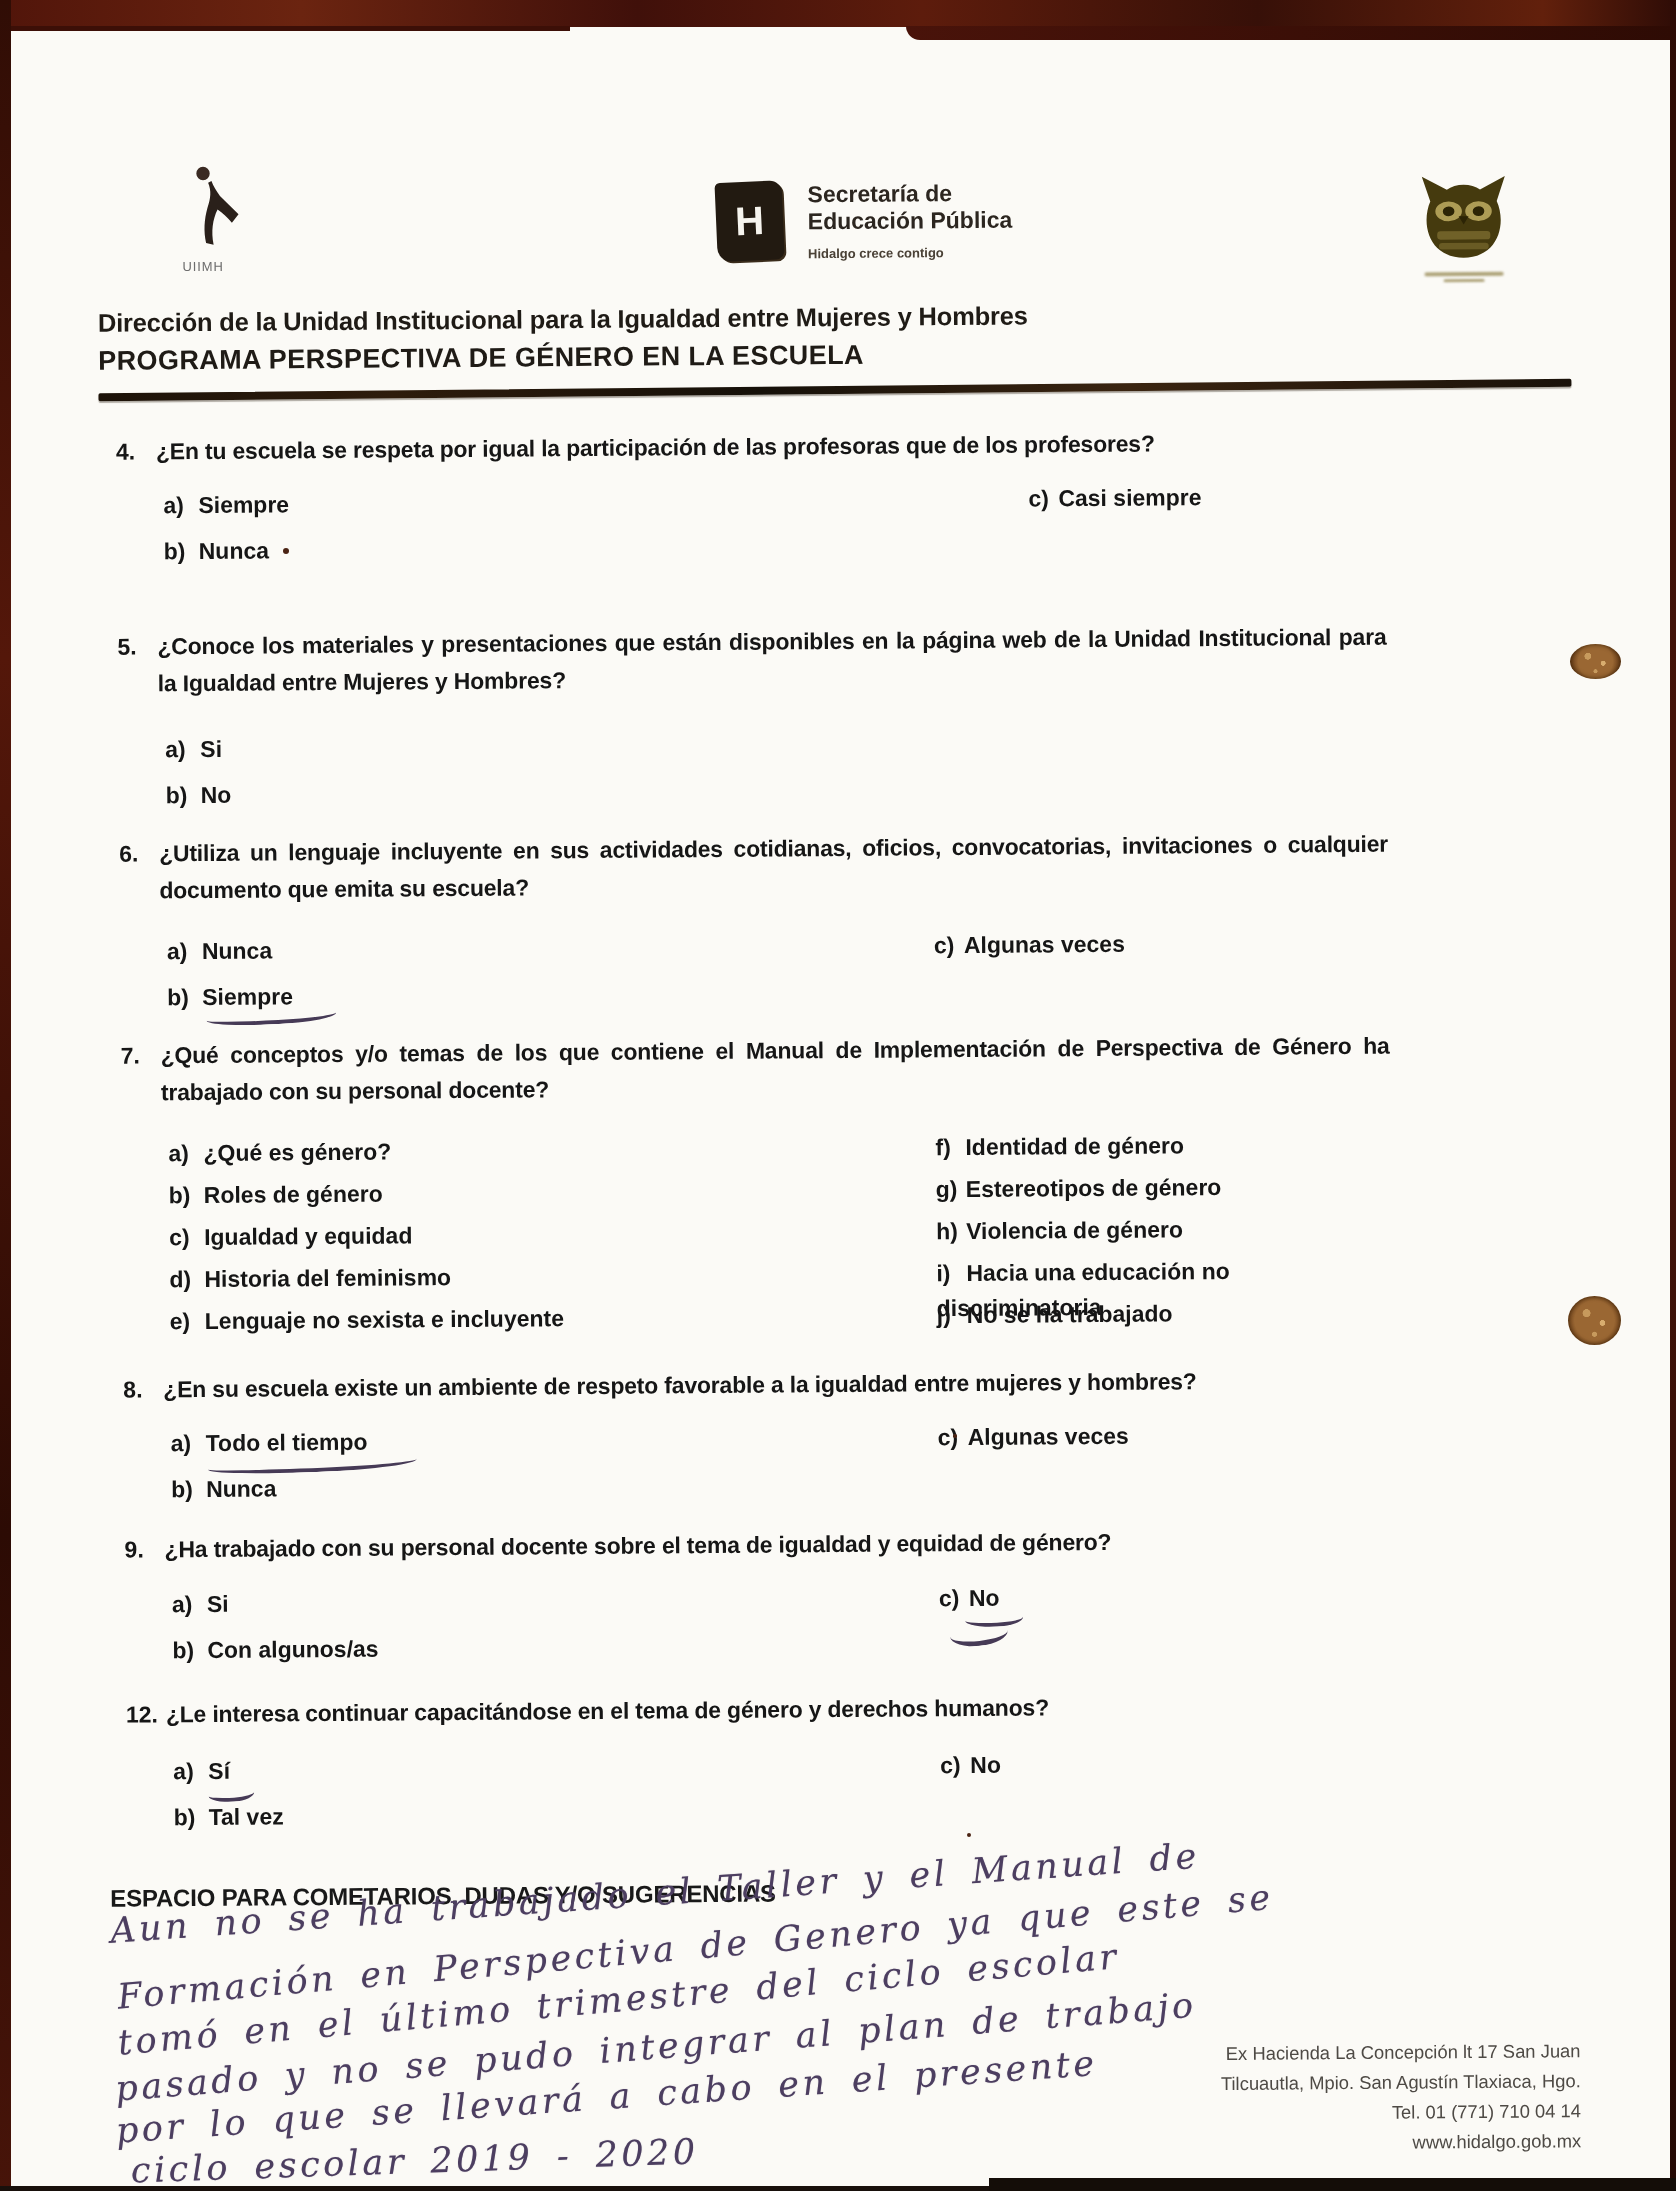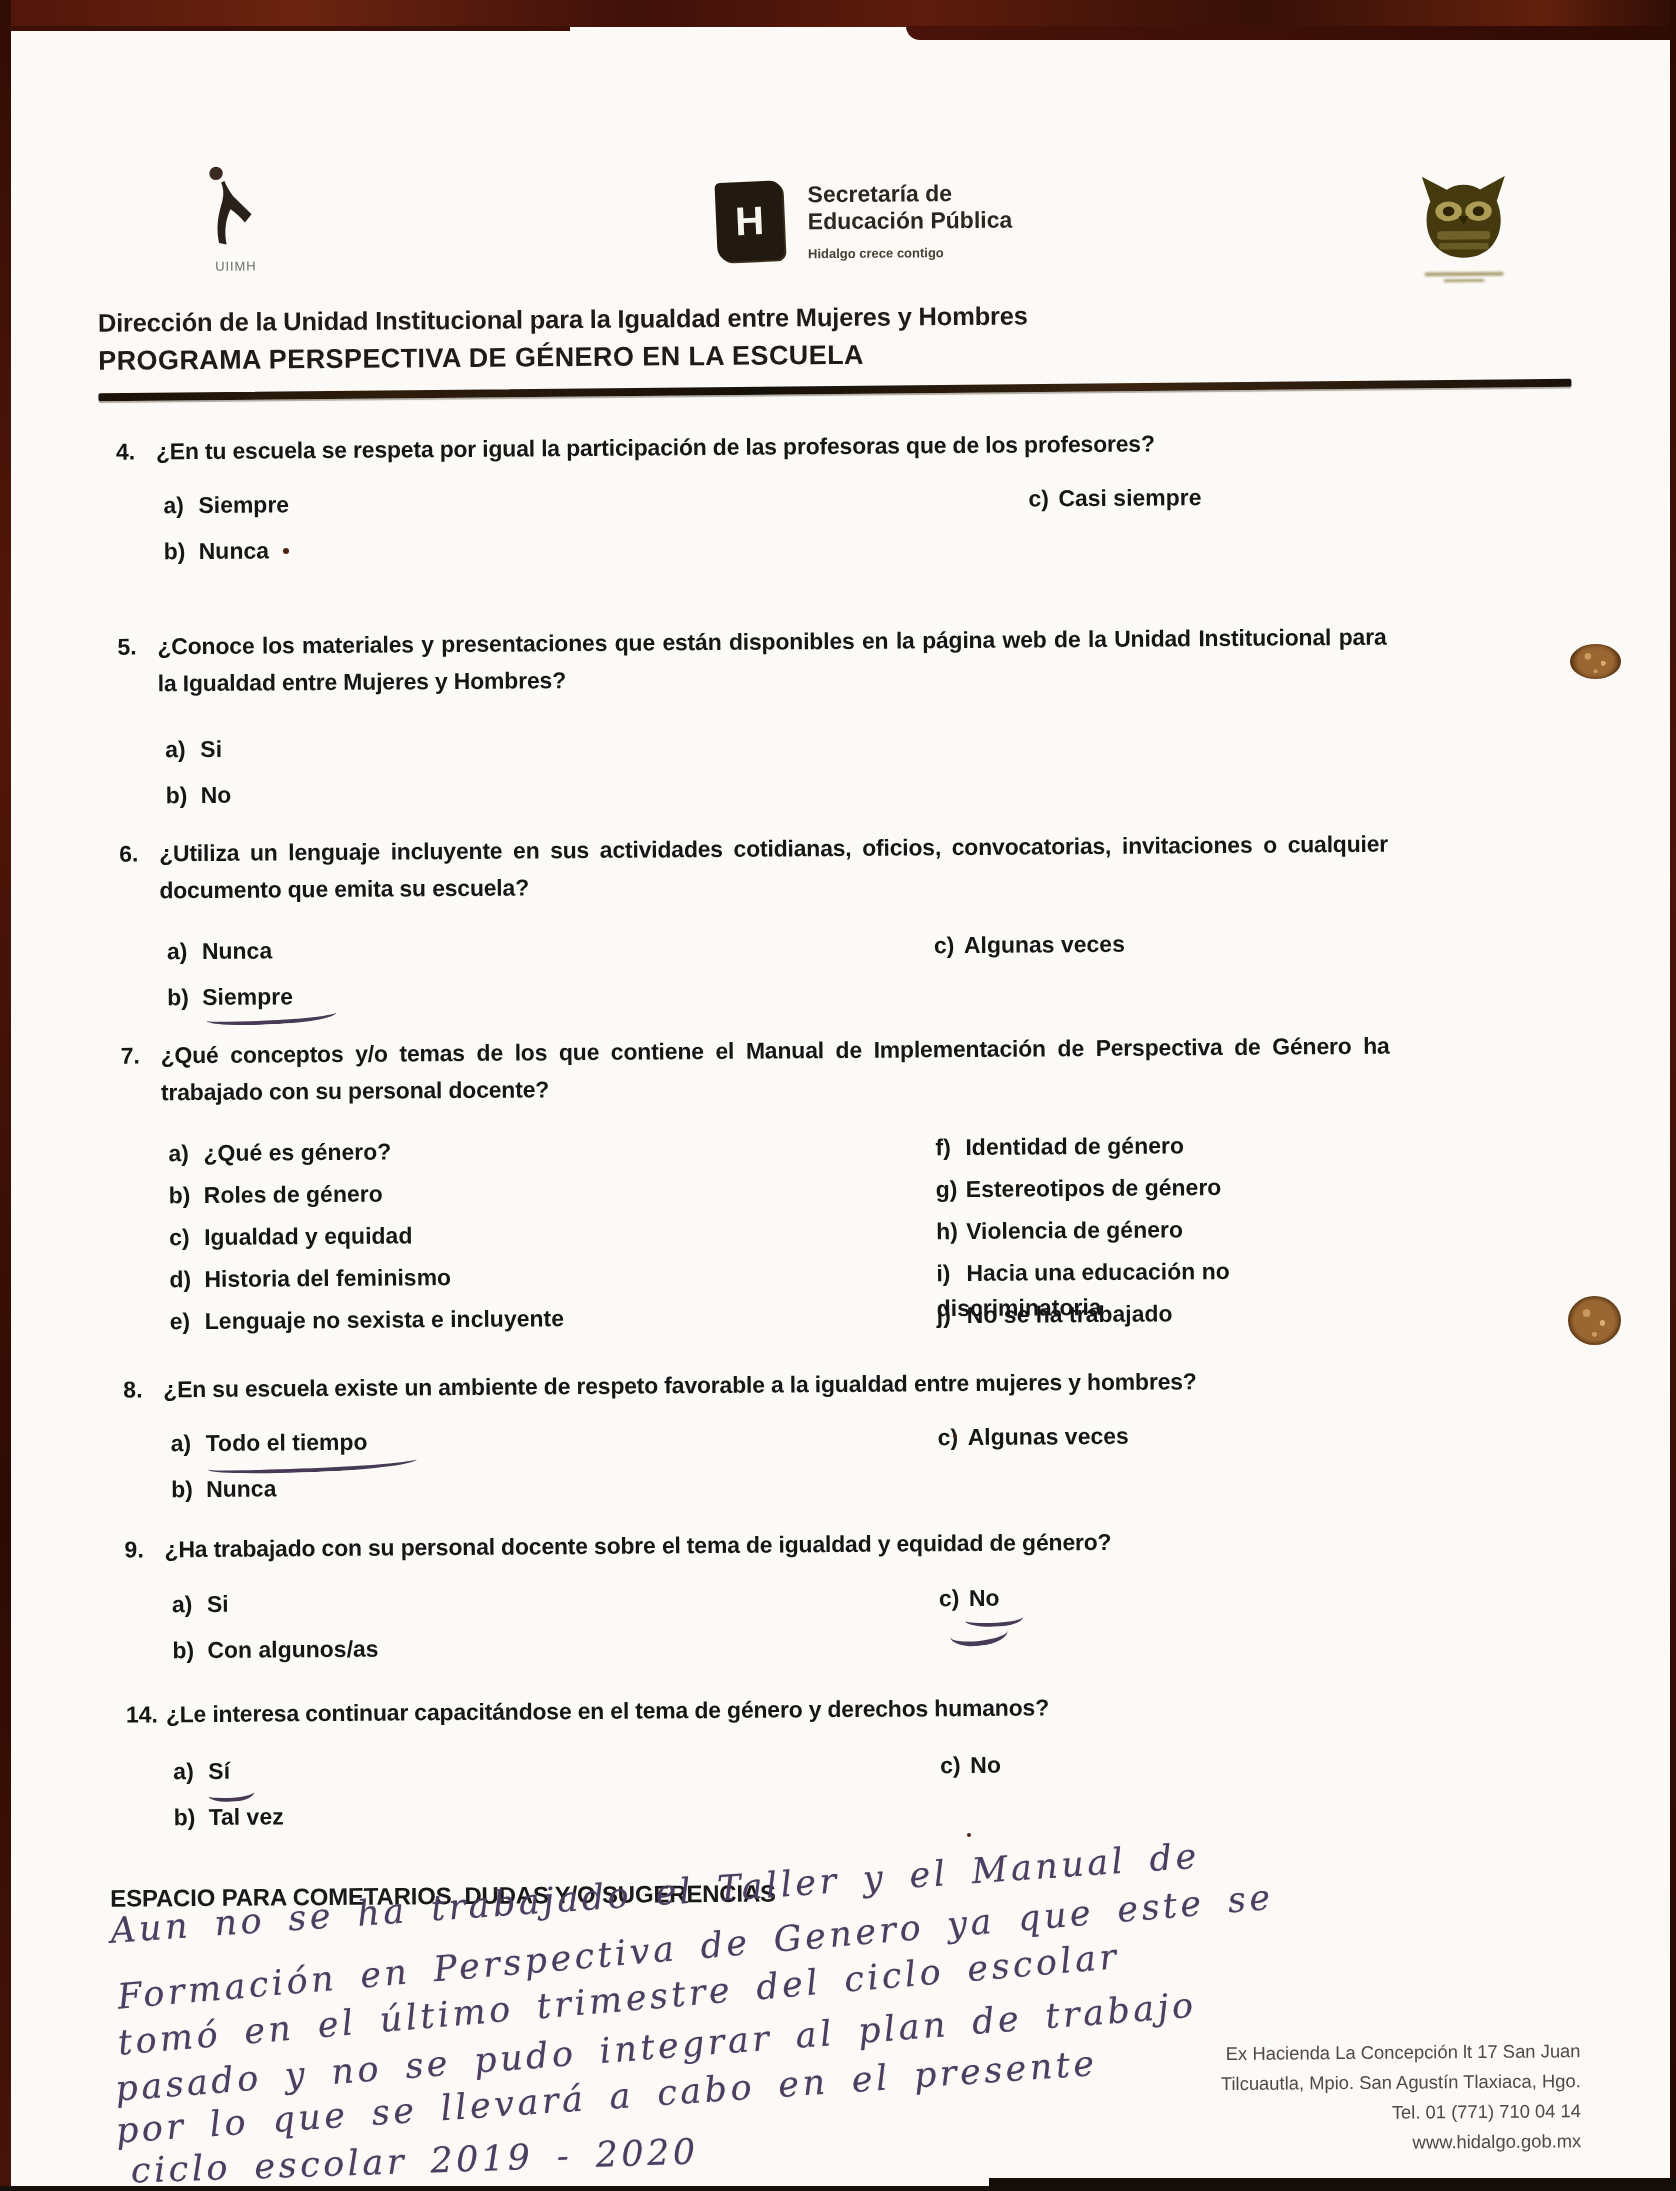--- a/index.html
+++ b/index.html
@@ -18,21 +18,21 @@
     background:linear-gradient(180deg,#300d05,#54170a 30%,#2c0b04 70%,#471409);}
   .edge-right{position:absolute;top:0;right:0;bottom:0;width:7px;z-index:6;
     background:linear-gradient(180deg,#2b0a04,#4a150b 40%,#240904);}
   .edge-bottom{position:absolute;left:0;right:0;bottom:0;height:5.3px;background:#18100b;z-index:6;}
   .edge-bottom::after{content:"";position:absolute;right:0;bottom:0;width:41%;height:13px;background:#140d08;}
 
   
   .content{position:absolute;inset:0;transform:rotate(-0.45deg);transform-origin:838px 1096px;z-index:2;}
 
   
-  .uiimh{position:absolute;left:189px;top:161px;width:74px;text-align:right;}
+  .uiimh{position:absolute;left:189px;top:161px;width:74px;text-align:left;}
   .uiimh-cap{margin-top:1.8px;font:400 13px "Liberation Sans",sans-serif;color:#6d6d6d;letter-spacing:0.9px;}
   .sep{position:absolute;left:723px;top:181px;display:flex;gap:24.6px;align-items:flex-start;}
   .sep-block{width:67px;height:79px;background:#221a11;border-radius:5.3px 12.3px 8.8px 14px;
     position:relative;transform:rotate(-2deg);box-shadow:1.8px 1.8px 0 #3a2c1b;}
   .sep-h{position:absolute;inset:0;display:flex;align-items:center;justify-content:center;
     color:#f6f4ee;font:700 40px "Liberation Sans",sans-serif;}
   .sep-l1,.sep-l2{font:700 23px "Liberation Sans",sans-serif;color:#2c2620;line-height:27px;}
   .sep-tag{margin-top:10.5px;font:700 13px "Liberation Sans",sans-serif;color:#4a4136;}
   .owl{position:absolute;left:1422px;top:178px;width:97px;text-align:center;}
   .owl-smudge{height:4.4px;margin:2.6px 8.8px 0 8.8px;background:rgba(112,92,20,.55);filter:blur(0.9px);border-radius:1.8px;}
@@ -234,21 +234,21 @@
         <span class="opt"><span class="letter">a)</span><span class="otext">Si</span></span>
         <span class="opt ropt" style="left:774px"><span class="letter">c)</span><span class="otext">No</span><i class="ink-u" style="left:26px;width:58px;bottom:-10.5px;transform:rotate(-2deg)"></i><i class="ink-arc" style="left:10.5px;width:58px;bottom:-30px"></i></span>
       </div>
       <div class="opt-row">
         <span class="opt"><span class="letter">b)</span><span class="otext">Con algunos/as</span></span>
       </div>
     </div>
   </div>
 
   <div class="question" style="top:1691px">
-    <span class="q-num">14.</span>
+    <span class="q-num">12.</span>
     <div class="q-text">¿Le interesa continuar capacitándose en el tema de género y derechos humanos?</div>
     <div class="opts" style="margin-top:21px">
       <div class="opt-row">
         <span class="opt"><span class="letter">a)</span><span class="otext">Sí</span><i class="ink-u" style="left:35px;width:46px;bottom:-12.3px;transform:rotate(-3deg)"></i></span>
         <span class="opt ropt" style="left:774px"><span class="letter">c)</span><span class="otext">No</span></span>
       </div>
       <div class="opt-row">
         <span class="opt"><span class="letter">b)</span><span class="otext">Tal vez</span></span>
       </div>
     </div>

